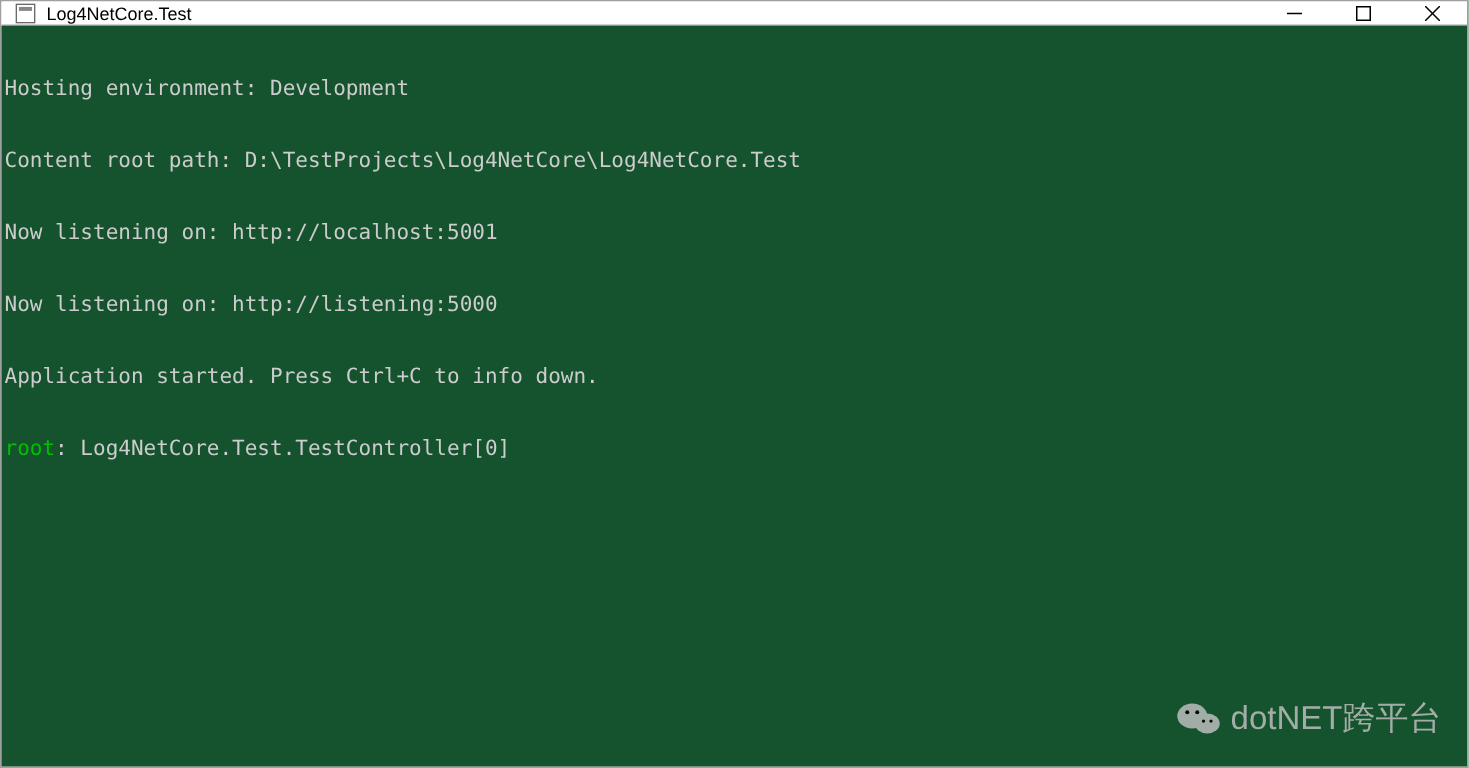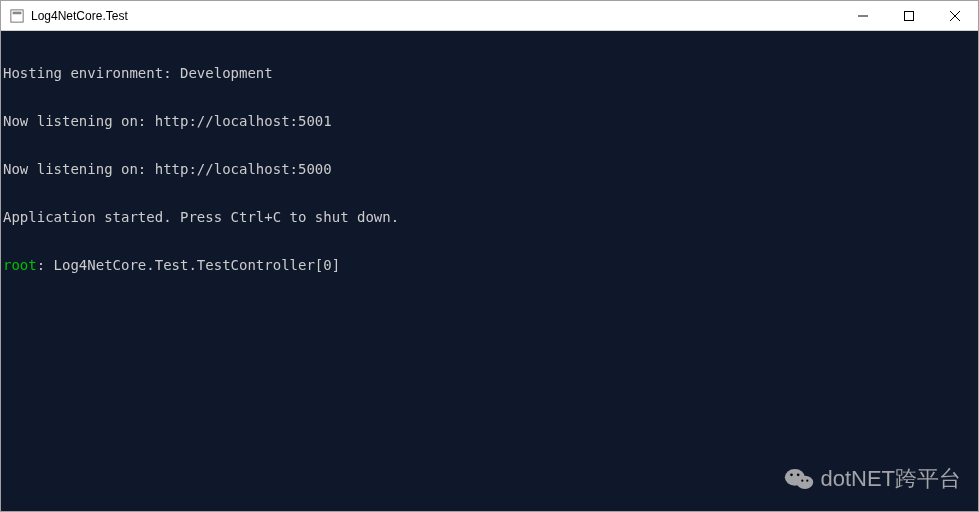--- a/index.html
+++ b/index.html
@@ -17,21 +17,21 @@
     }
     .window {
       width: 979px;
       height: 512px;
       border: 1px solid #a0a0a0;
       display: flex;
       flex-direction: column;
       background: #ffffff;
     }
     .titlebar {
-      height: 30px;
+      height: 16px;
       background: #ffffff;
       display: flex;
       align-items: center;
       padding-left: 8px;
       border-bottom: 1px solid #d0d0d0;
     }
     .app-icon {
       width: 16px;
       height: 16px;
       margin-right: 6px;
@@ -60,21 +60,21 @@
       justify-content: center;
       cursor: pointer;
       font-family: "Segoe UI", sans-serif;
     }
     .ctrl-btn svg {
       width: 10px;
       height: 10px;
     }
     .console {
       flex: 1;
-      background: #0f172a;
+      background: #14532d;
       font-family: "Consolas", "SimSun", monospace;
       font-size: 14px;
       line-height: 16px;
       color: #cccccc;
       padding: 2px 2px;
       overflow: hidden;
       white-space: pre;
     }
     .line {
       white-space: pre;
@@ -135,23 +135,24 @@
       <div class="ctrl-btn close">
         <svg viewBox="0 0 10 10">
           <line x1="0" y1="0" x2="10" y2="10" stroke="#000" stroke-width="1"></line>
           <line x1="10" y1="0" x2="0" y2="10" stroke="#000" stroke-width="1"></line>
         </svg>
       </div>
     </div>
   </div>
   <div class="console">
     <div class="line">Hosting environment: Development</div>
+    <div class="line">Content root path: D:\TestProjects\Log4NetCore\Log4NetCore.Test</div>
     <div class="line">Now listening on: http://localhost:5001</div>
-    <div class="line">Now listening on: http://localhost:5000</div>
-    <div class="line">Application started. Press Ctrl+C to shut down.</div>
+    <div class="line">Now listening on: http://listening:5000</div>
+    <div class="line">Application started. Press Ctrl+C to info down.</div>
     <div class="line"><span class="green">root</span><span>: Log4NetCore.Test.TestController[0]</span></div>
   </div>
 </div>
 
 <div class="watermark">
   <span class="watermark-icon">
     <svg viewBox="0 0 36 30">
       <ellipse cx="13" cy="13" rx="12" ry="10"></ellipse>
       <ellipse cx="25" cy="19" rx="10" ry="8"></ellipse>
       <circle cx="9" cy="10" r="1.6" fill="#000"></circle>

